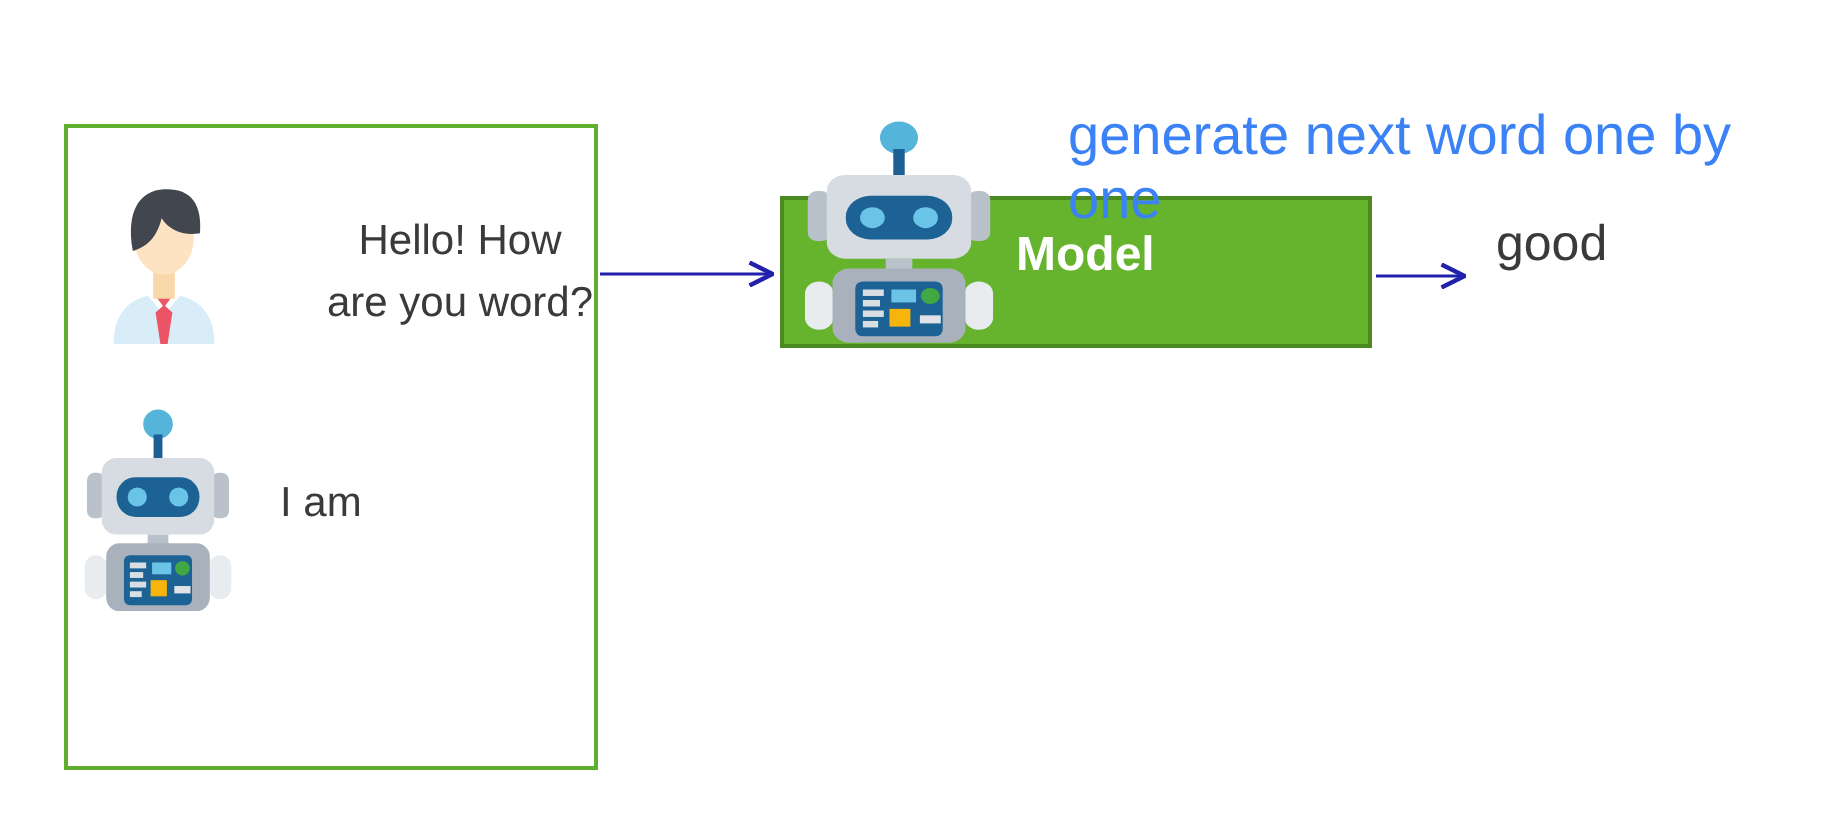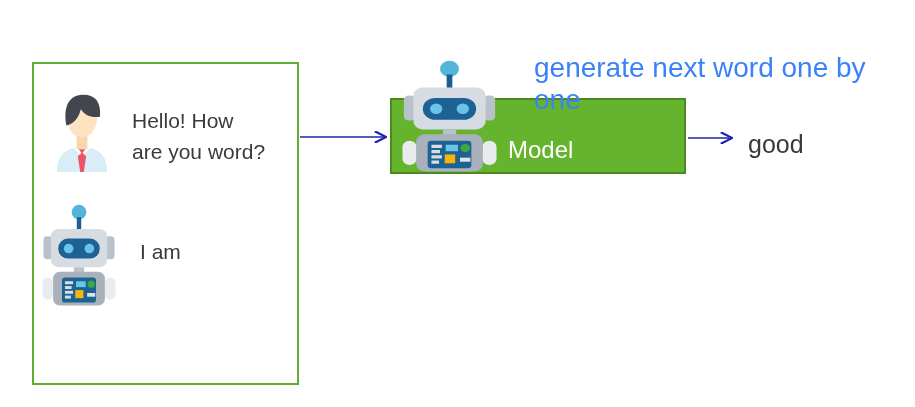--- a/index.html
+++ b/index.html
@@ -7,34 +7,34 @@
     position:relative; width:915px; height:407px; background:#ffffff;
     font-family:"Liberation Sans", sans-serif; overflow:hidden;
   }
   .arrows { position:absolute; left:0; top:0; width:915px; height:407px; pointer-events:none; }
 
   .context-box {
     position:absolute; left:32px; top:62px; width:263px; height:319px;
     border:2px solid #5fae2e; background:#ffffff;
   }
   .user-icon      { position:absolute; left:52px;  top:84px;  width:60px; height:88px; }
-  .user-msg       { position:absolute; left:132px; top:105px; width:172px; 
+  .user-msg       { position:absolute; left:144px; top:105px; width:172px; text-align:center;
                     font-size:21px; line-height:31px; color:#3a3a3a; }
   .bot-icon-left  { position:absolute; left:42px;  top:204px; width:74px; height:103px; }
   .assistant-msg  { position:absolute; left:140px; top:240px; font-size:21px; color:#3a3a3a;text-align:center; }
 
   .model-box {
     position:absolute; left:390px; top:98px; width:292px; height:72px;
     background:#66b32e; border:2px solid #4a8a1e;
   }
   .model-robot { position:absolute; left:402px; top:60px; width:95px; height:113px; }
-  .model-label { position:absolute; left:508px; top:136px; font-size:24px; color:#ffffff; }
+  .model-label { position:absolute; left:508px; top:114px; font-size:24px; color:#ffffff;font-weight:bold; }
 
   .annotation  { position:absolute; left:534px; top:52px; font-size:28px; color:#3b82f6; }
-  .output-word { position:absolute; left:748px; top:130px; font-size:25px; color:#3a3a3a; }
+  .output-word { position:absolute; left:748px; top:108px; font-size:25px; color:#3a3a3a; }
 
   svg { display:block; }
 </style>
 </head>
 <body>
 
 <div class="canvas">
 
   <svg class="arrows" viewBox="0 0 915 407">
     <defs>

